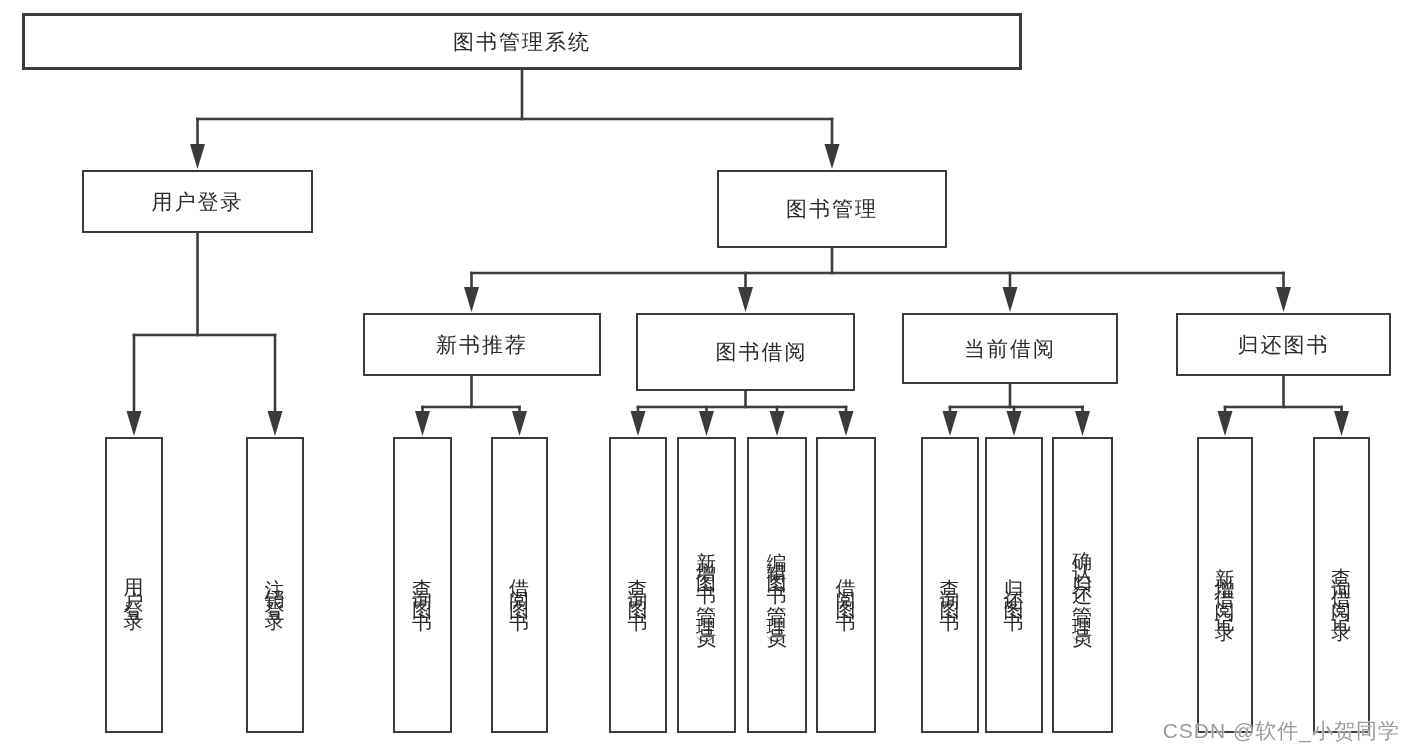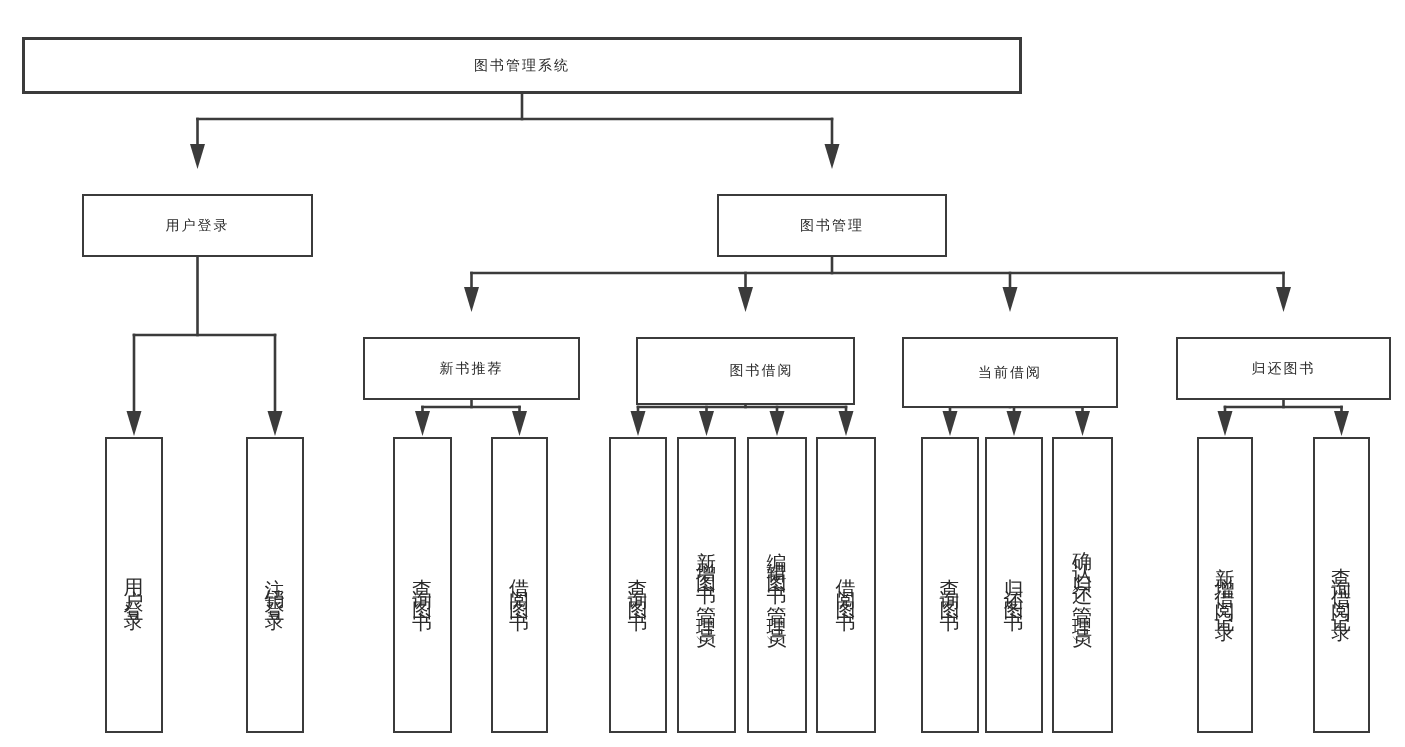--- a/index.html
+++ b/index.html
@@ -29,24 +29,23 @@
     display: flex;
     align-items: center;
     justify-content: center;
     color: #2a2a2a;
     z-index: 2;
   }
   .node-root {
     border-width: 3px;
   }
   .node-h {
-    font-size: 14px;
+    font-size: 21px;
     letter-spacing: 2px;
     white-space: nowrap;
-    margin-top: 24px;
   }
   .node-v {
     writing-mode: vertical-rl;
     font-size: 20px;
     letter-spacing: 11px;
     line-height: 1;
   }
   #watermark {
     position: absolute;
     right: 5px;
@@ -110,25 +109,26 @@
       <path d="M 1006.5 411 L 1021.5 411 L 1014 436 Z" fill="#3b3b3b"></path>
       <line x1="1082.5" y1="407" x2="1082.5" y2="415" stroke="#3b3b3b" stroke-width="2.6" stroke-linecap="square"></line>
       <path d="M 1075 411 L 1090 411 L 1082.5 436 Z" fill="#3b3b3b"></path>
       <line x1="1283.5" y1="376" x2="1283.5" y2="407" stroke="#3b3b3b" stroke-width="2.6" stroke-linecap="square"></line>
       <line x1="1225" y1="407" x2="1341.5" y2="407" stroke="#3b3b3b" stroke-width="2.6" stroke-linecap="square"></line>
       <line x1="1225" y1="407" x2="1225" y2="415" stroke="#3b3b3b" stroke-width="2.6" stroke-linecap="square"></line>
       <path d="M 1217.5 411 L 1232.5 411 L 1225 436 Z" fill="#3b3b3b"></path>
       <line x1="1341.5" y1="407" x2="1341.5" y2="415" stroke="#3b3b3b" stroke-width="2.6" stroke-linecap="square"></line>
       <path d="M 1334 411 L 1349 411 L 1341.5 436 Z" fill="#3b3b3b"></path>
     </svg>
+  <div id="watermark">CSDN @软件_小贺同学</div>
 <div class="node node-h node-root" style="left: 22px; top: 13px; width: 1000px; height: 57px; border-color: rgb(59, 59, 59); color: rgb(42, 42, 42);">图书管理系统</div>
     <div class="node node-h" style="left: 82px; top: 170px; width: 231px; height: 63px; border-color: rgb(59, 59, 59); color: rgb(42, 42, 42);">用户登录</div>
-    <div class="node node-h" style="left: 717px; top: 170px; width: 230px; height: 63px; border-color: rgb(59, 59, 59); color: rgb(42, 42, 42);">图书管理</div>
-    <div class="node node-h" style="left: 363px; top: 313px; width: 217px; height: 63px; border-color: rgb(59, 59, 59); color: rgb(42, 42, 42);">新书推荐</div>
-    <div class="node node-h" style="left: 636px; top: 313px; width: 219px; height: 68px; border-color: rgb(59, 59, 59); color: rgb(42, 42, 42); padding-left: 32px;">图书借阅</div>
+    <div class="node node-h" style="left: 717px; top: 170px; width: 230px; height: 78px; border-color: rgb(59, 59, 59); color: rgb(42, 42, 42);">图书管理</div>
+    <div class="node node-h" style="left: 363px; top: 313px; width: 238px; height: 63px; border-color: rgb(59, 59, 59); color: rgb(42, 42, 42);">新书推荐</div>
+    <div class="node node-h" style="left: 636px; top: 313px; width: 219px; height: 78px; border-color: rgb(59, 59, 59); color: rgb(42, 42, 42); padding-left: 32px;">图书借阅</div>
     <div class="node node-h" style="left: 902px; top: 313px; width: 216px; height: 71px; border-color: rgb(59, 59, 59); color: rgb(42, 42, 42);">当前借阅</div>
     <div class="node node-h" style="left: 1176px; top: 313px; width: 215px; height: 63px; border-color: rgb(59, 59, 59); color: rgb(42, 42, 42);">归还图书</div>
     <div class="node node-v" style="left: 105px; top: 437px; width: 58px; height: 296px; border-color: rgb(59, 59, 59); color: rgb(42, 42, 42);">用户登录</div>
     <div class="node node-v" style="left: 246px; top: 437px; width: 58px; height: 296px; border-color: rgb(59, 59, 59); color: rgb(42, 42, 42);">注销登录</div>
     <div class="node node-v" style="left: 393px; top: 437px; width: 59px; height: 296px; border-color: rgb(59, 59, 59); color: rgb(42, 42, 42);">查询图书</div>
     <div class="node node-v" style="left: 491px; top: 437px; width: 57px; height: 296px; border-color: rgb(59, 59, 59); color: rgb(42, 42, 42);">借阅图书</div>
     <div class="node node-v" style="left: 609px; top: 437px; width: 58px; height: 296px; border-color: rgb(59, 59, 59); color: rgb(42, 42, 42);">查询图书</div>
     <div class="node node-v" style="left: 677px; top: 437px; width: 59px; height: 296px; border-color: rgb(59, 59, 59); color: rgb(42, 42, 42);">新增图书（管理员）</div>
     <div class="node node-v" style="left: 747px; top: 437px; width: 60px; height: 296px; border-color: rgb(59, 59, 59); color: rgb(42, 42, 42);">编辑图书（管理员）</div>
     <div class="node node-v" style="left: 816px; top: 437px; width: 60px; height: 296px; border-color: rgb(59, 59, 59); color: rgb(42, 42, 42);">借阅图书</div>

